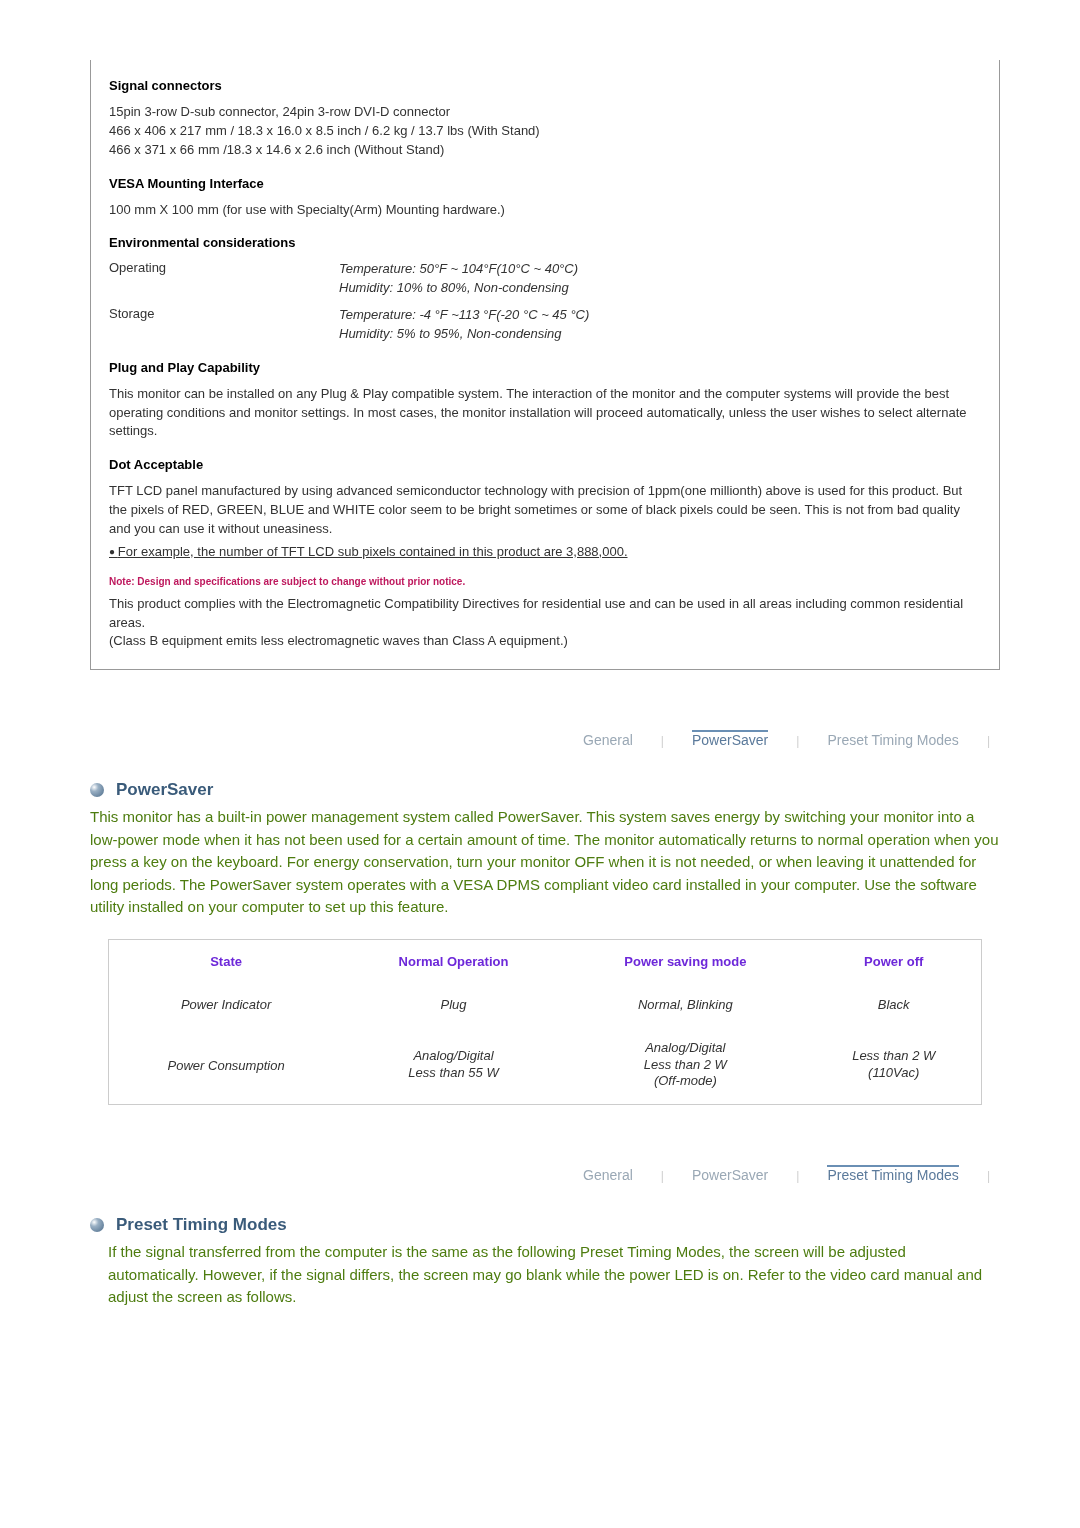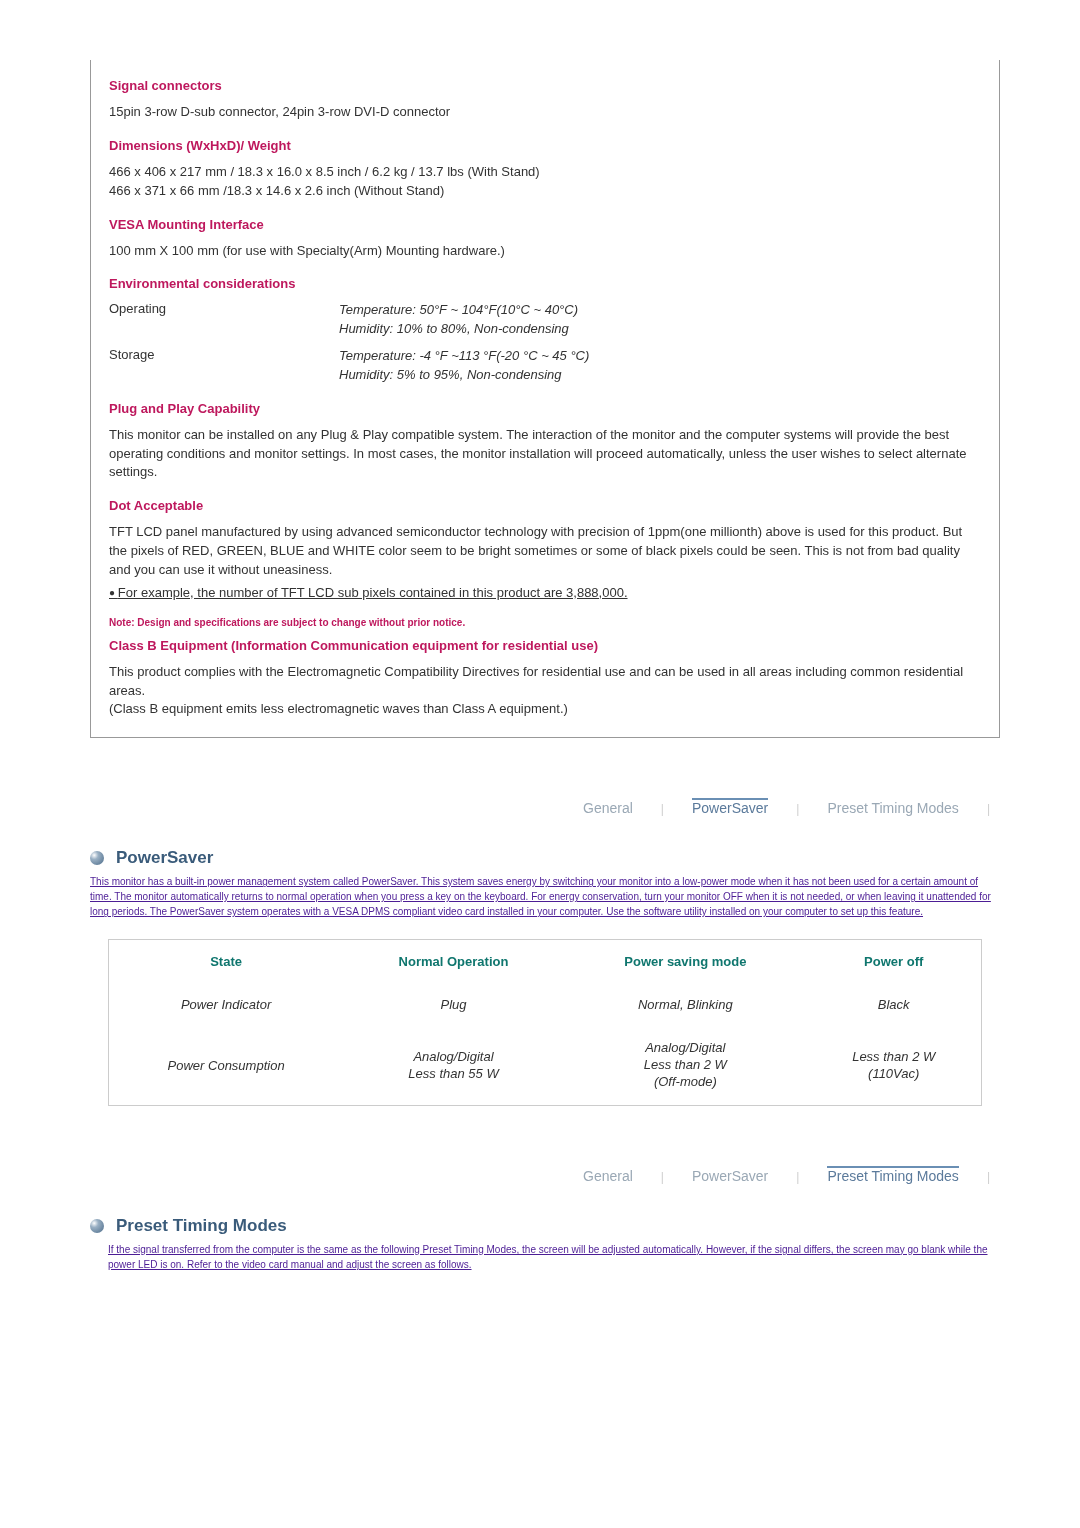--- a/index.html
+++ b/index.html
@@ -14,21 +14,21 @@
   .page {
     padding: 60px 80px 40px 90px;
   }
   .spec-box {
     border-left: 1px solid #999;
     border-right: 1px solid #999;
     border-bottom: 1px solid #999;
     padding: 18px 18px 18px 18px;
   }
   .sh {
-    color: #be185d;
+    color: #000000;
     font-weight: bold;
     margin-top: 16px;
     margin-bottom: 10px;
     font-size: 13px;
   }
   .sh.first { margin-top: 0; }
   .txt {
     color: #333;
     font-size: 13px;
     line-height: 1.45;
@@ -103,60 +103,58 @@
     border-radius: 50%;
     flex-shrink: 0;
   }
   .section-head h2 {
     margin: 0;
     color: #3a5b7a;
     font-size: 17px;
     font-weight: bold;
   }
   .section-body {
-    color: #4c1d95;
-    font-size: 10px;
+    color: #4d7c0f;
+    font-size: 15px;
     line-height: 1.5;
     margin-bottom: 20px;
-    text-decoration: underline;
   }
   .ps-table {
     border: 1px solid #ccc;
     width: 96%;
     margin: 0 auto;
     border-collapse: separate;
     border-spacing: 0;
     padding: 0;
   }
   .ps-table tr td, .ps-table tr th {
     text-align: center;
     padding: 14px 8px;
     font-size: 13px;
   }
   .ps-table th {
-    color: #0f766e;
+    color: #6d28d9;
     font-weight: bold;
   }
   .ps-table td {
     color: #333;
     font-style: italic;
   }
   .tight { line-height: 1.3; }
 </style>
 </head>
 <body>
 
 <div class="page">
 
   <div class="spec-box">
 
     <div class="sh first">Signal connectors</div>
     <div class="txt">15pin 3-row D-sub connector, 24pin 3-row DVI-D connector</div>
 
-    <div class="sh">Dimensions (WxHxD)/ Weight</div>
     <div class="txt">466 x 406 x 217 mm / 18.3 x 16.0 x 8.5 inch / 6.2 kg / 13.7 lbs (With Stand)</div>
     <div class="txt">466 x 371 x 66 mm /18.3 x 14.6 x 2.6 inch (Without Stand)</div>
 
     <div class="sh">VESA Mounting Interface</div>
     <div class="txt">100 mm X 100 mm (for use with Specialty(Arm) Mounting hardware.)</div>
 
     <div class="sh">Environmental considerations</div>
 
     <div class="row">
       <div class="label">Operating</div>
@@ -176,21 +174,20 @@
 
     <div class="sh">Plug and Play Capability</div>
     <div class="txt">This monitor can be installed on any Plug &amp; Play compatible system. The interaction of the monitor and the computer systems will provide the best operating conditions and monitor settings. In most cases, the monitor installation will proceed automatically, unless the user wishes to select alternate settings.</div>
 
     <div class="sh">Dot Acceptable</div>
     <div class="txt">TFT LCD panel manufactured by using advanced semiconductor technology with precision of 1ppm(one millionth) above is used for this product. But the pixels of RED, GREEN, BLUE and WHITE color seem to be bright sometimes or some of black pixels could be seen. This is not from bad quality and you can use it without uneasiness.</div>
     <div class="txt bullet">For example, the number of TFT LCD sub pixels contained in this product are 3,888,000.</div>
 
     <div class="bold-note">Note: Design and specifications are subject to change without prior notice.</div>
 
-    <div class="sh" style="margin-top:10px;">Class B Equipment (Information Communication equipment for residential use)</div>
     <div class="txt">This product complies with the Electromagnetic Compatibility Directives for residential use and can be used in all areas including common residential areas.</div>
     <div class="txt">(Class B equipment emits less electromagnetic waves than Class A equipment.)</div>
 
   </div>
 
   <div class="tabnav">
     <span>General</span>
     <span class="sep">|</span>
     <span class="active">PowerSaver</span>
     <span class="sep">|</span>

